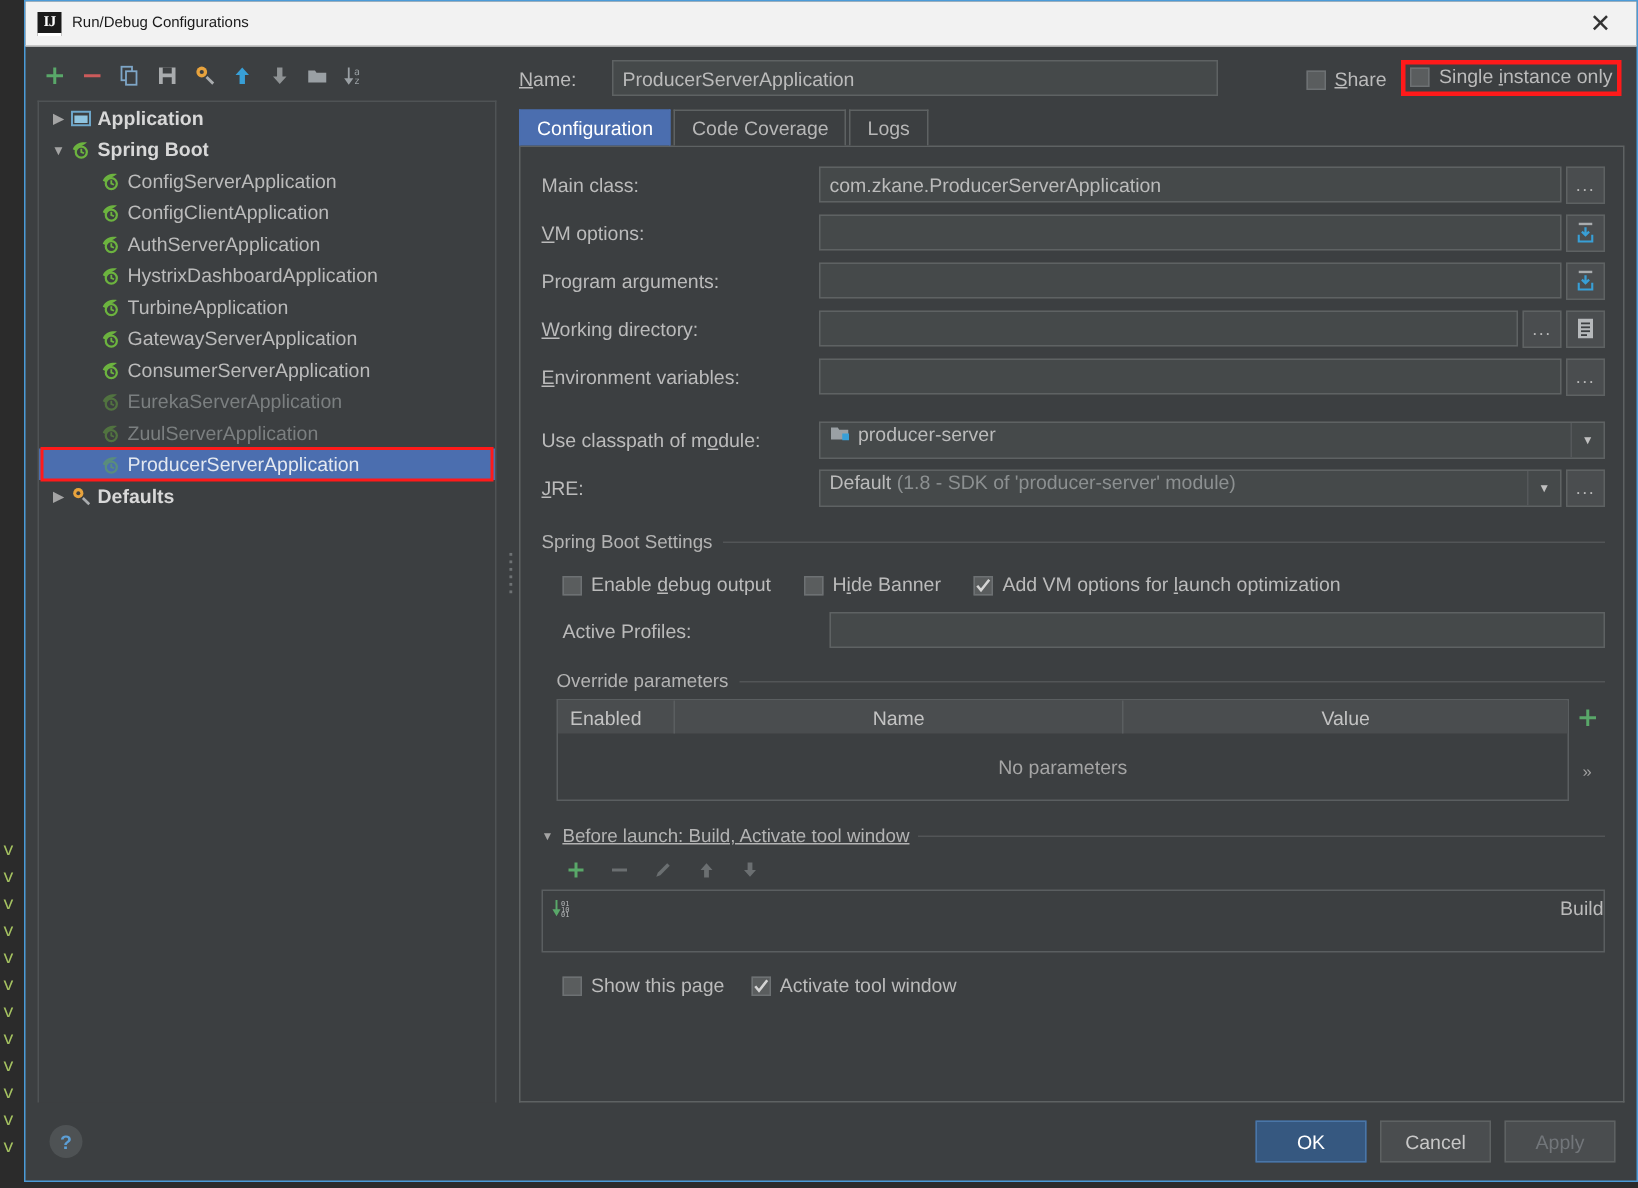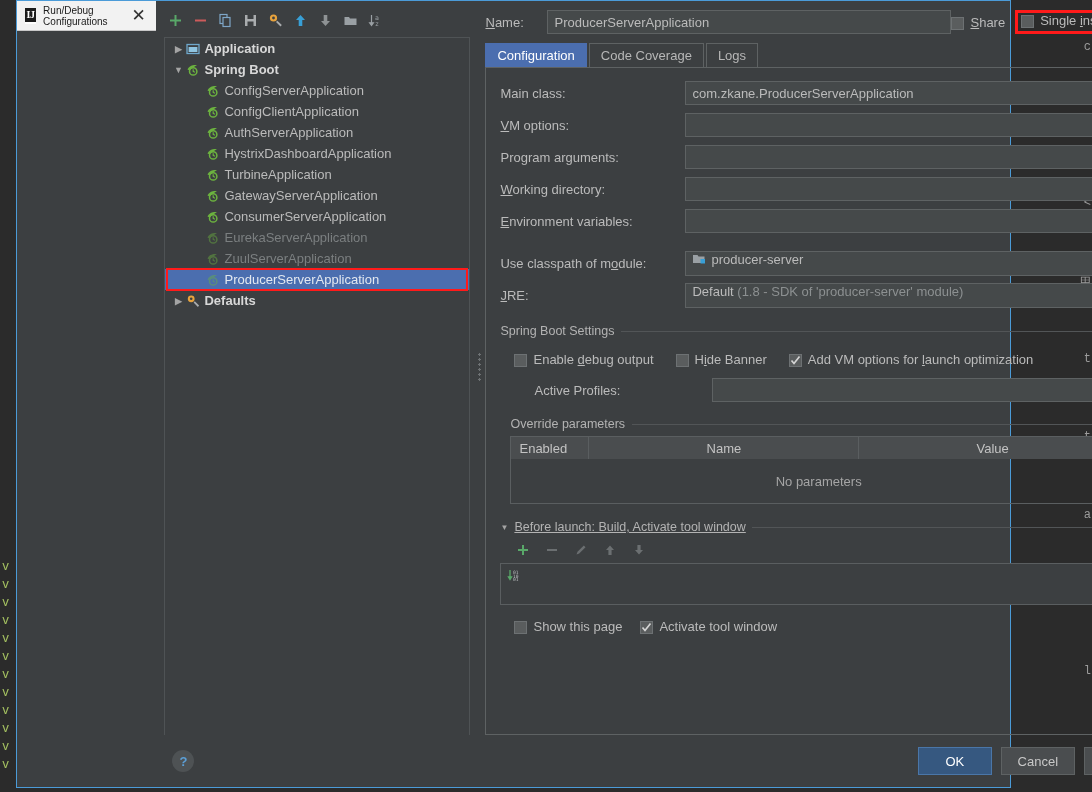--- a/index.html
+++ b/index.html
@@ -18,24 +18,24 @@
     font-family:"Liberation Mono", monospace; font-size:12px;
     color:#a5c261; overflow:hidden;
   }
   #bg-editor .bgline { position:absolute; left:0; white-space:nowrap; }
   #bg-right { position:absolute; right:0; top:0; width:20px; height:100%;
     color:#9c9c9c; font-family:"Liberation Mono", monospace; font-size:12px; }
   #bg-right span { position:absolute; right:1px; }
 
   
   #dialog {
-    position:absolute; left:16px; top:0; width:995px; height:788px;
+    position:absolute; left:16px; top:0; width:1076px; height:788px;
     background:#3c3f41;
     border:1px solid #4b9bd8;
-    display:flex; 
+    display:flex; flex-direction:column;
   }
   #titlebar {
     height:30px; background:#f2f2f2; color:#1a1a1a;
     display:flex; align-items:center; padding:0 4px 0 8px;
     border-bottom:1px solid #c8c8c8;
     flex:0 0 30px;
   }
   #titlebar .ij-logo {
     width:16px; height:16px; background:#1b1b1b; color:#fff;
     font-size:10px; font-weight:bold; letter-spacing:-0.5px;
@@ -146,21 +146,21 @@
     font-size:8px; color:#c0c0c0; border-left:1px solid #55585a;
   }
 
   .section { margin-top:10px; }
   .sec-title { display:flex; align-items:center; gap:7px; color:#b3b3b3; font-size:12.5px; }
   .sec-title .line { flex:1 1 auto; height:1px; background:#525557; }
 
   .boot-checks { display:flex; align-items:center; gap:22px; margin:14px 0 10px 14px; }
 
   .ap-row { display:flex; align-items:center; height:26px; margin-left:14px; }
-  .ap-label { width:178px; flex:0 0 178px;margin-left:20px; }
+  .ap-label { width:178px; flex:0 0 178px; }
 
   
   #override-box { margin:14px 0 0 10px; }
   #params-table-wrap { display:flex; margin-top:5px; }
   #params-table { flex:1 1 auto; border:1px solid #5a5e60; min-width:0; }
   #params-head { display:flex; height:22px; background:#4a4d4f; }
   #params-head .th {
     display:flex; align-items:center; justify-content:center; color:#c3c3c3;
     border-right:1px solid #5a5e60; font-size:13px;
   }

